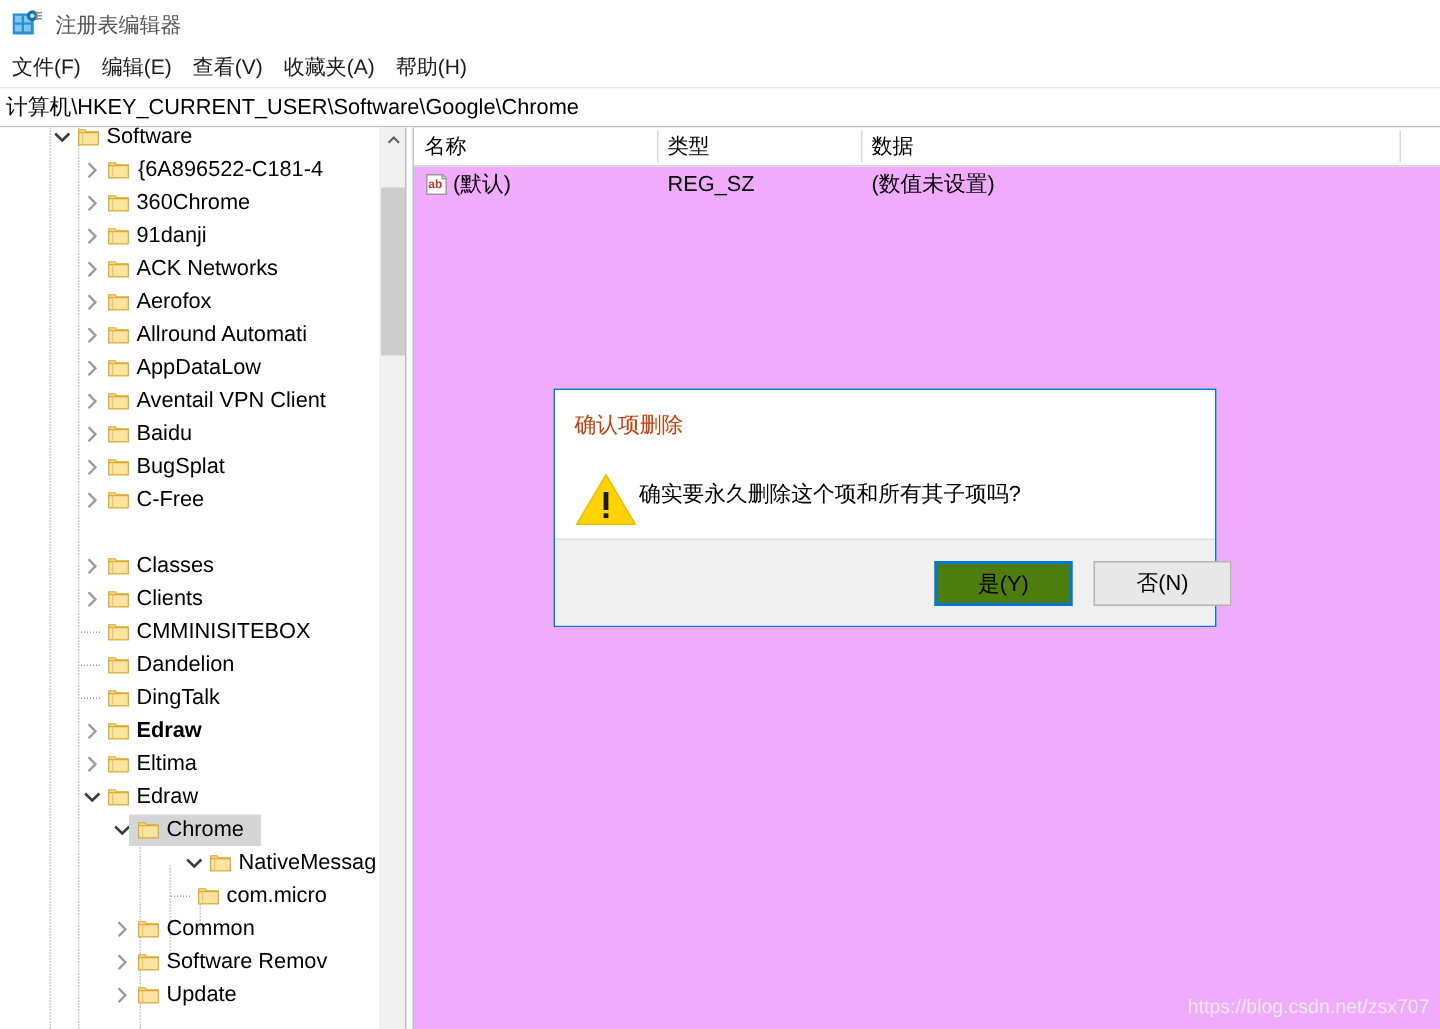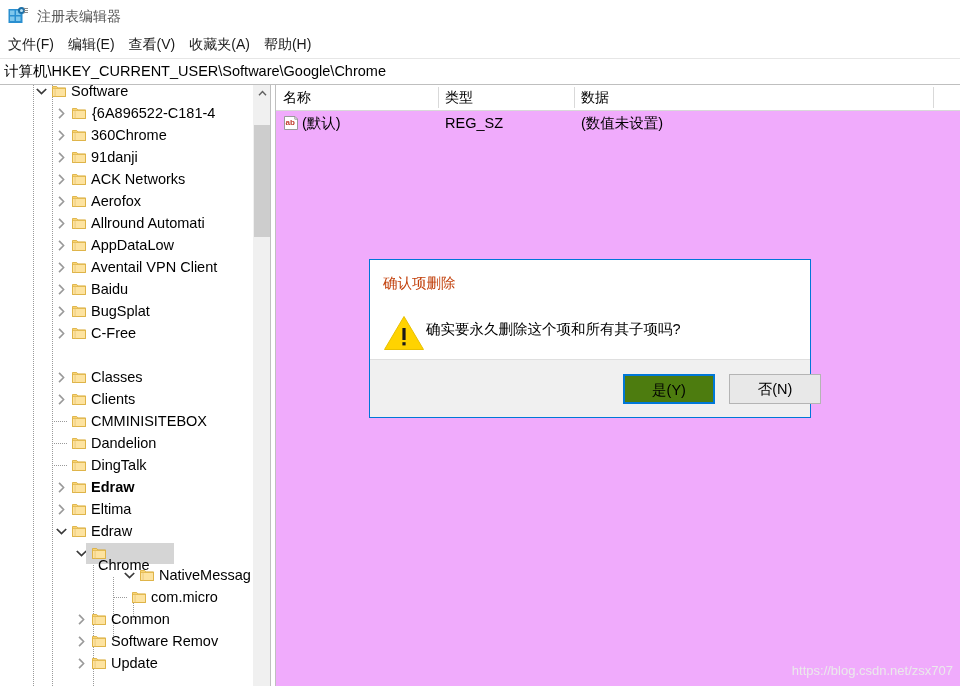--- a/index.html
+++ b/index.html
@@ -592,21 +592,21 @@
           <svg width="11" height="9" viewBox="0 0 11 9">
             <path d="M1.4 2.6 L5.5 6.6 L9.6 2.6" stroke="#3a3a3a" stroke-width="1.7" fill="none" stroke-linecap="square"></path>
           </svg>
         </div>
         <div class="sel-box" style="left: 86px; top: 1px; width: 88px;"></div>
         <div class="tree-folder" style="left: 92px; top: 5px;"><svg width="14" height="13" viewBox="0 0 14 13">
             <path d="M0.5 1.5 h4.2 l1.1 1.4 H13.5 V11.5 H0.5 Z" fill="#fbd978" stroke="#d9a934" stroke-width="0.8"></path>
             <path d="M0.5 3.4 H13.5 V11.5 H0.5 Z" fill="#fde3a0" stroke="#d9a934" stroke-width="0.7"></path>
             <path d="M3.1 3.4 V11.5" stroke="#e8c070" stroke-width="0.7"></path>
           </svg></div>
-        <div class="tree-label" style="left: 98px; top: 0px; margin-top: 12px;">Chrome</div>
+        <div class="tree-label" style="left: 111px; top: 0px;">Chrome</div>
       </div>
       <div class="tree-row" style="position: absolute; left: 0px; top: 479px; width: 286px; margin-left: 28px;">
         <div class="tree-arrow" style="left: 93px; top: 0px;">
           <svg width="11" height="9" viewBox="0 0 11 9">
             <path d="M1.4 2.6 L5.5 6.6 L9.6 2.6" stroke="#3a3a3a" stroke-width="1.7" fill="none" stroke-linecap="square"></path>
           </svg>
         </div>
         <div class="tree-folder" style="left: 112px; top: 5px;"><svg width="14" height="13" viewBox="0 0 14 13">
             <path d="M0.5 1.5 h4.2 l1.1 1.4 H13.5 V11.5 H0.5 Z" fill="#fbd978" stroke="#d9a934" stroke-width="0.8"></path>
             <path d="M0.5 3.4 H13.5 V11.5 H0.5 Z" fill="#fde3a0" stroke="#d9a934" stroke-width="0.7"></path>

